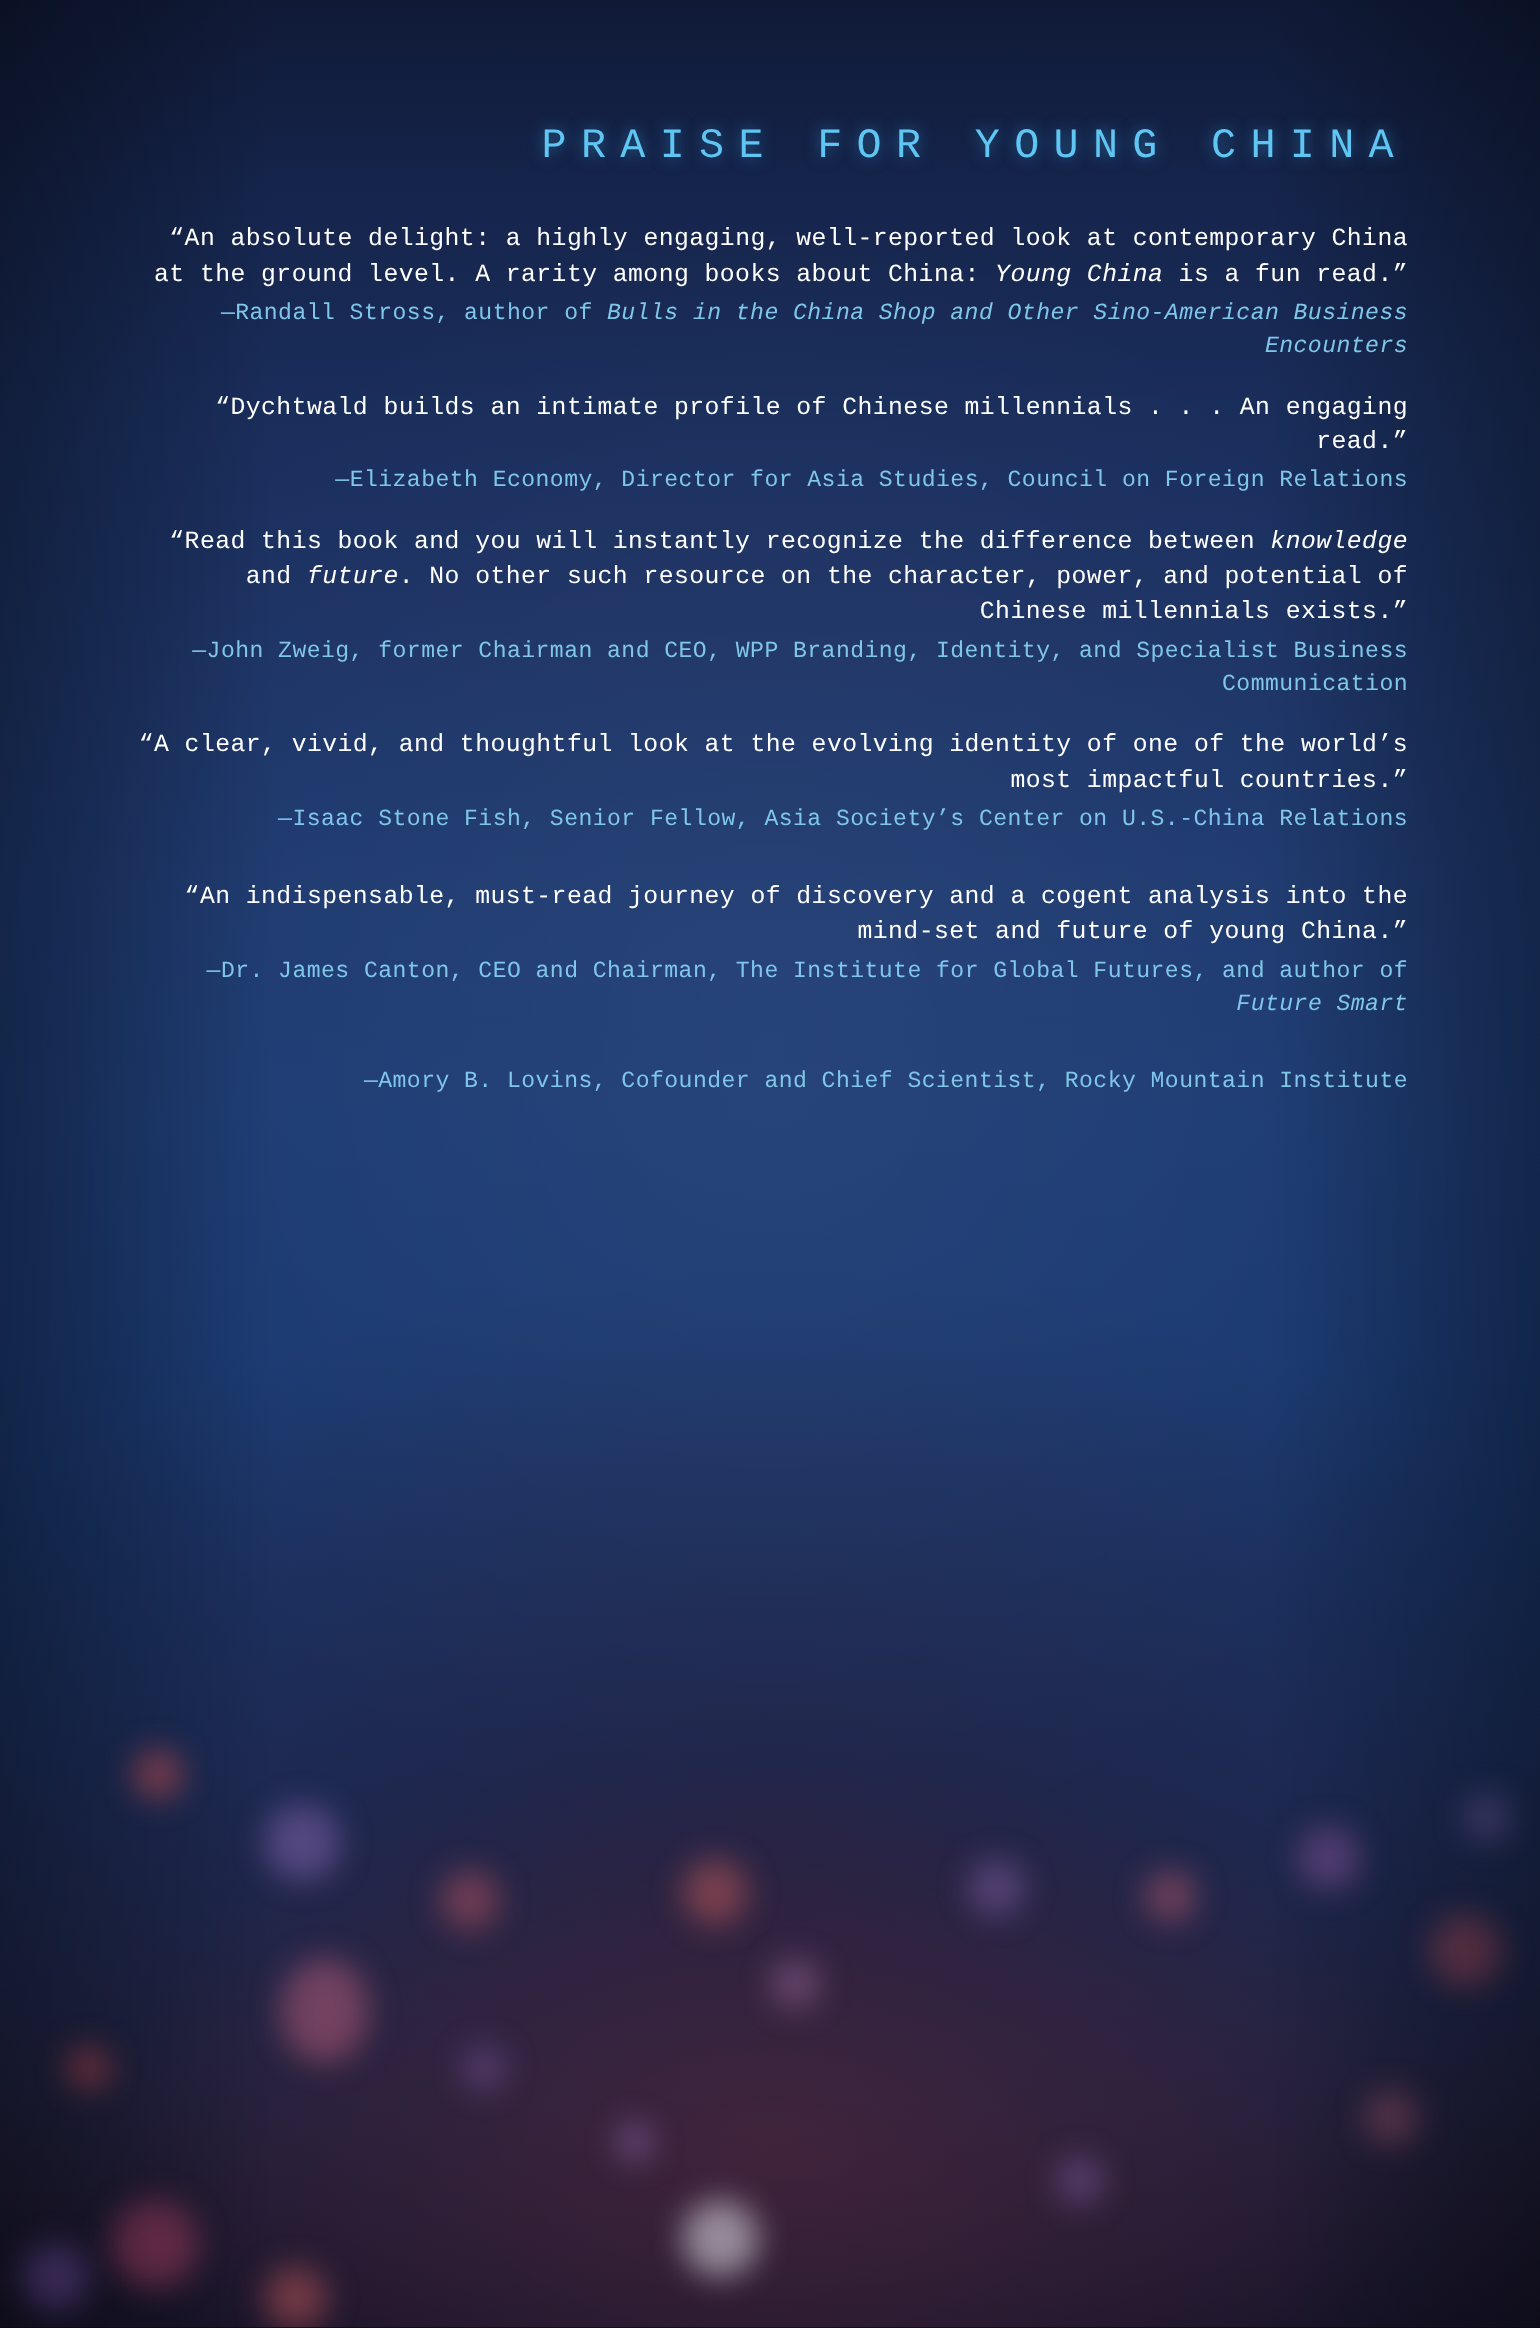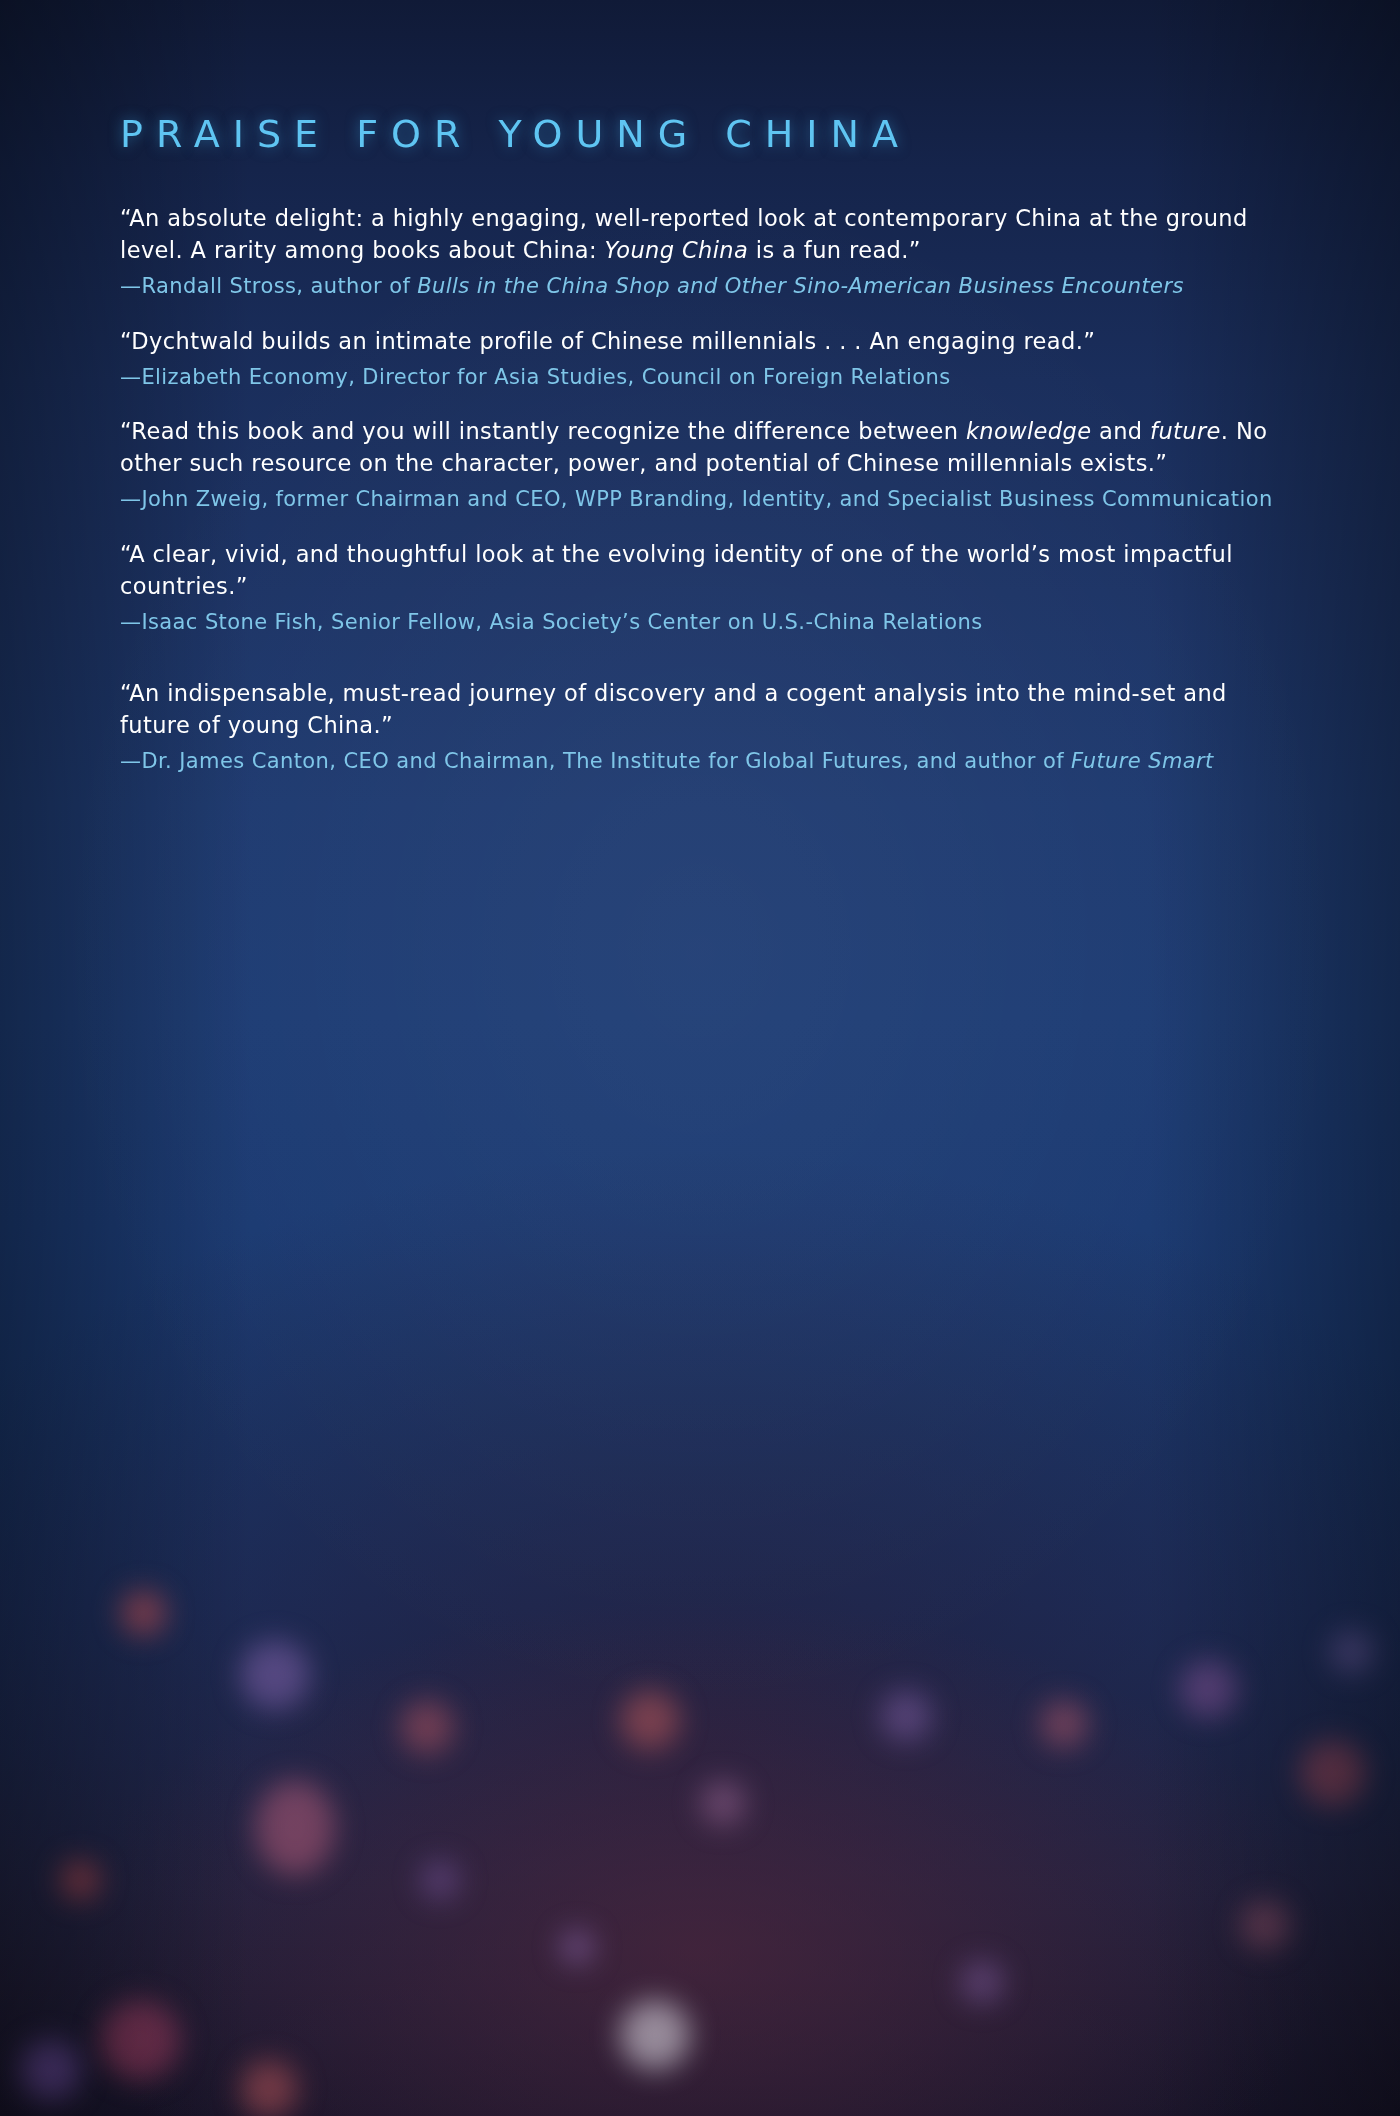--- a/index.html
+++ b/index.html
@@ -46,21 +46,22 @@
     pointer-events: none;
     background:
       radial-gradient(ellipse 1100px 1300px at 50% 45%, rgba(255,255,255,0.045) 0%, rgba(0,0,0,0) 60%),
       linear-gradient(90deg, rgba(0,0,0,0.35) 0%, rgba(0,0,0,0) 18%, rgba(0,0,0,0) 82%, rgba(0,0,0,0.35) 100%);
   }
 
   .content {
     position: relative;
     z-index: 5;
     padding: 0 120px;
-    text-align: left;
+    text-align: right;
+    font-family: Liberation Mono, monospace;
   }
 
   .praise-title {
     margin-top: 112px;
     font-size: 38px;
     letter-spacing: 13px;
     color: #5fc5f2;
     font-weight: 400;
     text-transform: uppercase;
     text-shadow: 0 0 14px rgba(60,170,230,0.55);
@@ -144,16 +145,17 @@
       <div class="quote">“A clear, vivid, and thoughtful look at the evolving identity of one of the world’s most impactful countries.”</div>
       <div class="attrib">—Isaac Stone Fish, Senior Fellow, Asia Society’s Center on U.S.-China Relations</div>
     </div>
 
     <div class="blurb sp-2">
       <div class="quote">“An indispensable, must-read journey of discovery and a cogent analysis into the mind-set and future of young China.”</div>
       <div class="attrib"><span>—Dr. James Canton, CEO and Chairman, The Institute for Global Futures, and author of </span><em>Future Smart</em></div>
     </div>
 
     <div class="blurb sp-2">
+      <div class="attrib">—Amory B. Lovins, Cofounder and Chief Scientist, Rocky Mountain Institute</div>
     </div>
 
   </div>
 </div>
 
 </body></html>

